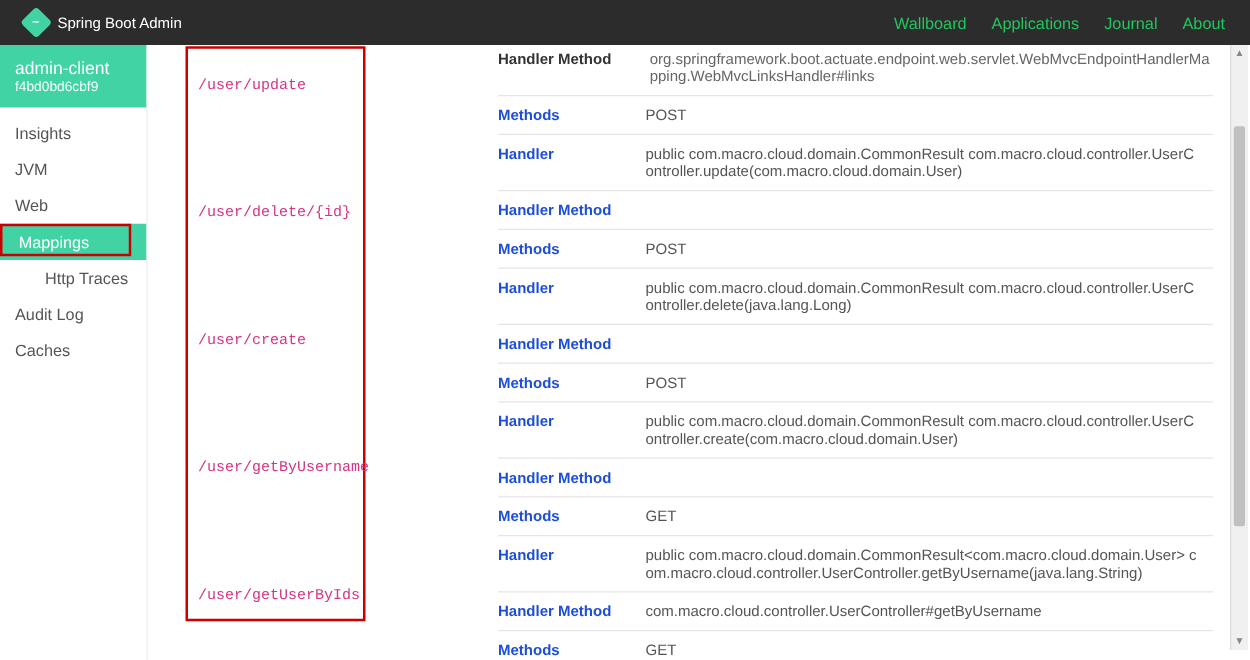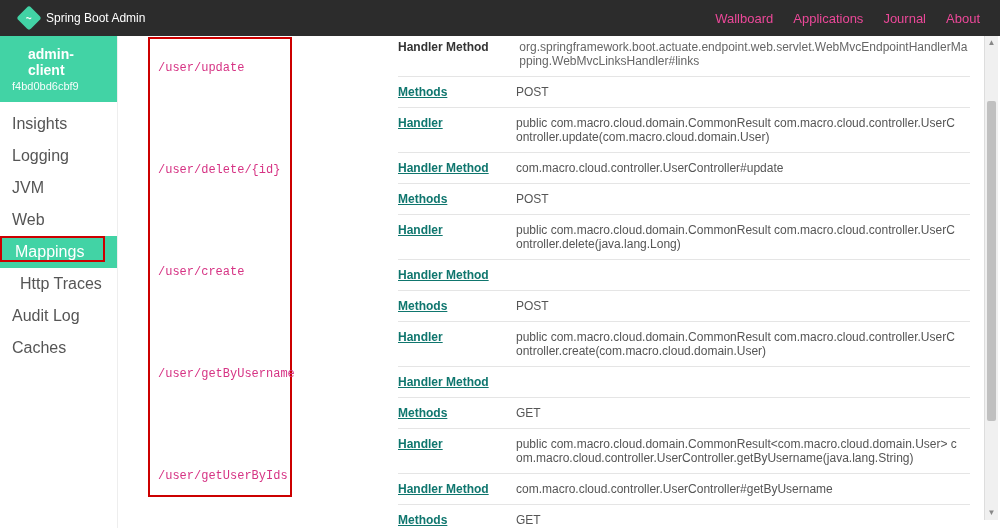--- a/index.html
+++ b/index.html
@@ -4,51 +4,51 @@
   <style>
     * { margin: 0; padding: 0; box-sizing: border-box; }
     body { font-family: -apple-system, BlinkMacSystemFont, "Segoe UI", Arial, sans-serif; font-size: 13px; color: #333; background: #fff; }
     
     .topbar { background: #2c2c2c; height: 36px; display: flex; align-items: center; padding: 0 20px; justify-content: space-between; }
     .brand { display: flex; align-items: center; gap: 8px; }
     .brand-icon { width: 18px; height: 18px; background: #42d3a5; border-radius: 3px; display: flex; align-items: center; justify-content: center; transform: rotate(45deg); }
     .brand-icon-inner { transform: rotate(-45deg); color: #fff; font-size: 10px; font-weight: bold; }
     .brand-text { color: #fff; font-size: 12px; font-weight: 500; }
     .topnav { display: flex; gap: 20px; }
-    .topnav-item { color: #ec4899; font-size: 13px; cursor: pointer; }
+    .topnav-item { color: #22c55e; font-size: 13px; cursor: pointer; }
     
     .layout { display: flex; height: calc(100vh - 36px); }
     
     .sidebar { width: 118px; background: #fff; border-right: 1px solid #eee; flex-shrink: 0; }
     .sidebar-header { background: #42d3a5; color: #fff; padding: 10px 12px; }
-    .sidebar-app { font-weight: 700; font-size: 14px; margin-left: 16px; }
+    .sidebar-app { font-weight: 400; font-size: 14px; }
     .sidebar-inst { font-size: 11px; margin-top: 2px; opacity: 0.95; }
     .sidebar-items { padding: 6px 0; }
-    .sidebar-item { padding: 7px 12px; font-size: 16px; color: #555; cursor: pointer; }
+    .sidebar-item { padding: 7px 12px; font-size: 13px; color: #555; cursor: pointer; }
     .sidebar-item.active { background: #42d3a5; color: #fff; padding-left: 15px; }
-    .sidebar-sub { padding-left: 20px; }
+    .sidebar-sub { padding-left: 36px; }
     .sidebar-group { position: relative; }
     .red-box { position: absolute; border: 2px solid #c00; pointer-events: none; }
     .red-box-1 { left: 0; top: 0; width: 105px; height: 26px; }
     
     .content { flex: 1; overflow-y: auto; position: relative; }
     .content-inner { padding: 0 30px 0 30px; position: relative; }
     
     .pathcol { position: absolute; left: 30px; top: 1px; width: 144px; border-radius: 27px; }
     .path-red-border { border: 2px solid #c00; padding: 22px 8px 6px 8px; min-height: 460px; }
     .path-item { font-family: "Courier New", monospace; font-size: 12px; color: #d63384; margin-bottom: 88px; }
     .path-item:nth-child(1) { margin-top: 0; }
     
     .detail { margin-left: 250px; }
     .partial-row { color: #666; font-size: 12px; padding: 4px 0 8px 0; border-bottom: 1px solid #e5e5e5; }
     .partial-label { font-weight: 600; color: #333; display: inline-block; width: 118px; vertical-align: top; }
     .partial-val { display: inline-block; width: calc(100% - 122px); vertical-align: top; word-break: break-all; }
     
     .row { display: flex; border-bottom: 1px solid #e5e5e5; padding: 8px 0; }
-    .row-label { width: 118px; font-weight: 600; color: #0f766e; font-size: 12px; flex-shrink: 0; text-decoration: underline; }
+    .row-label { width: 118px; font-weight: 600; color: #1d4ed8; font-size: 12px; flex-shrink: 0; }
     .row-value { flex: 1; font-size: 12px; color: #555; word-break: break-all; padding-right: 10px; }
     
     .scrollbar { position: fixed; right: 2px; top: 36px; bottom: 8px; width: 14px; background: #f0f0f0; border-left: 1px solid #ddd; }
     .scrollbar-thumb { position: absolute; left: 2px; right: 2px; top: 65px; height: 320px; background: #c0c0c0; border-radius: 2px; }
     .scrollbar-arrow { position: absolute; left: 0; right: 0; height: 14px; text-align: center; font-size: 8px; color: #888; line-height: 14px; }
     .scrollbar-arrow.up { top: 0; }
     .scrollbar-arrow.down { bottom: 0; }
   </style>
 </head>
 <body>
@@ -69,21 +69,20 @@
 </div>
 
 <div class="layout">
   <div class="sidebar">
     <div class="sidebar-header">
       <div class="sidebar-app">admin-client</div>
       <div class="sidebar-inst">f4bd0bd6cbf9</div>
     </div>
     <div class="sidebar-items">
       <div class="sidebar-item">Insights</div>
-      <div class="sidebar-item">Logging</div>
       <div class="sidebar-item">JVM</div>
       <div class="sidebar-item">Web</div>
       <div class="sidebar-group">
         <div class="red-box red-box-1"></div>
         <div class="sidebar-item sidebar-sub active">Mappings</div>
         <div class="sidebar-item sidebar-sub">Http Traces</div>
       </div>
       <div class="sidebar-item">Audit Log</div>
       <div class="sidebar-item">Caches</div>
     </div>
@@ -111,21 +110,20 @@
         <div class="row">
           <div class="row-label">Methods</div>
           <div class="row-value">POST</div>
         </div>
         <div class="row">
           <div class="row-label">Handler</div>
           <div class="row-value">public com.macro.cloud.domain.CommonResult com.macro.cloud.controller.UserController.update(com.macro.cloud.domain.User)</div>
         </div>
         <div class="row">
           <div class="row-label">Handler Method</div>
-          <div class="row-value">com.macro.cloud.controller.UserController#update</div>
         </div>
 
         <div class="row">
           <div class="row-label">Methods</div>
           <div class="row-value">POST</div>
         </div>
         <div class="row">
           <div class="row-label">Handler</div>
           <div class="row-value">public com.macro.cloud.domain.CommonResult com.macro.cloud.controller.UserController.delete(java.lang.Long)</div>
         </div>

